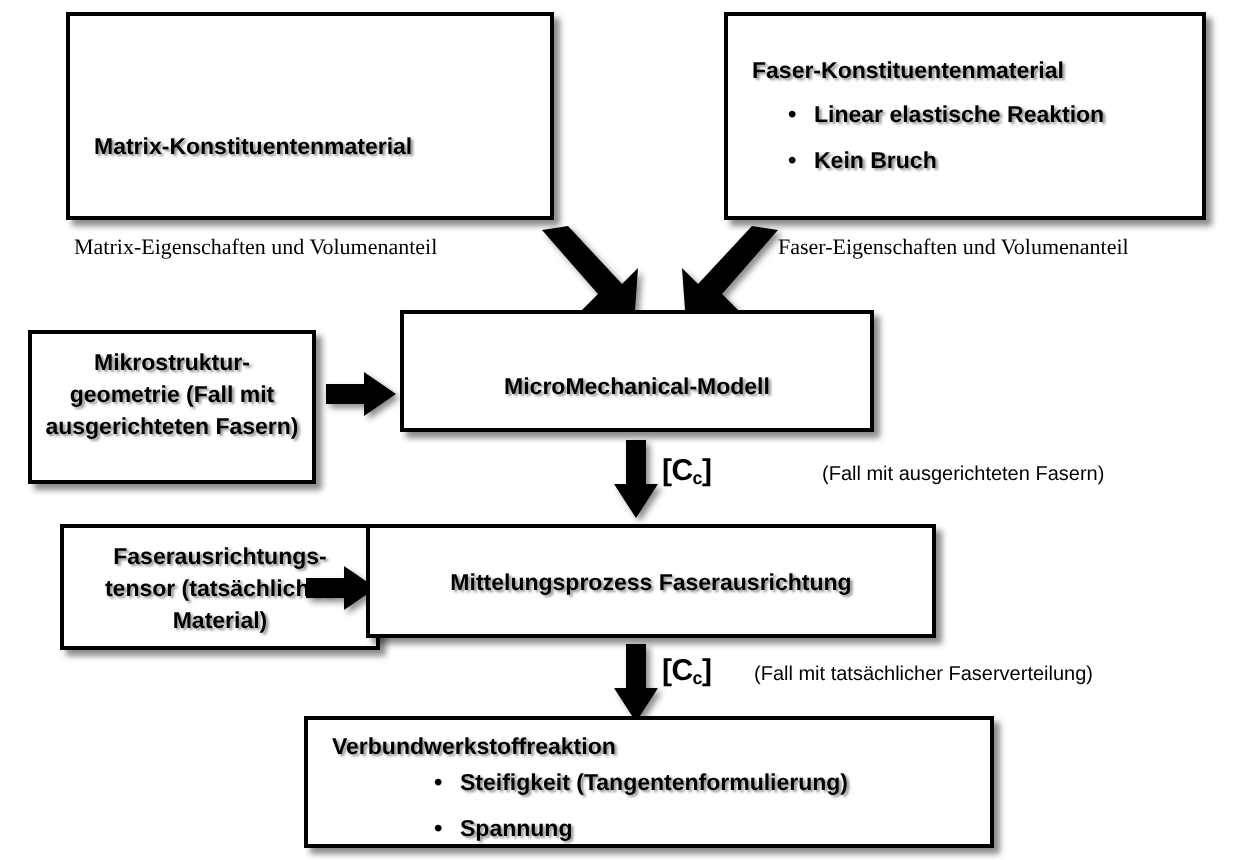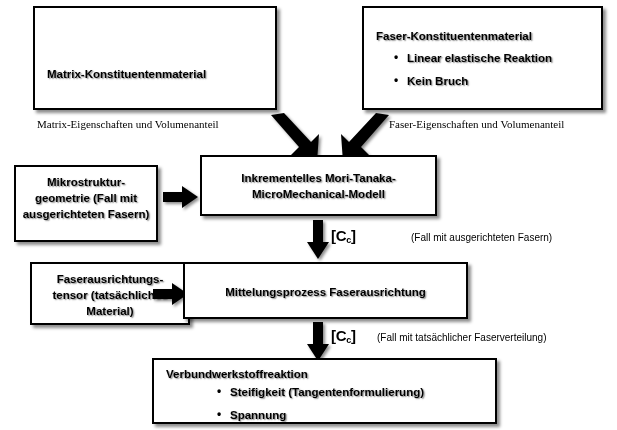--- a/index.html
+++ b/index.html
@@ -164,21 +164,20 @@
   </div>
 
   <svg class="arrow" style="left:163px; top:185px;" width="36" height="24" viewBox="0 0 36 24">
     <g fill="#000000" stroke="none">
       <path d="M 0 7 L 19 7 L 19 1 L 35 12 L 19 23 L 19 17 L 0 17 Z"></path>
     </g>
   </svg>
 
   <div class="box" style="left:200px; top:155px; width:237px; height:61px;">
     <div class="box-inner">
-      <div class="centered-label" style="top:14px;">Inkrementelles Mori-Tanaka-</div>
       <div class="centered-label" style="top:30px;">MicroMechanical-Modell</div>
     </div>
   </div>
 
   <svg class="arrow" style="left:306px; top:220px;" width="24" height="40" viewBox="0 0 24 40">
     <g fill="#000000" stroke="none">
       <path d="M 7 0 L 17 0 L 17 22 L 23 22 L 12 39 L 1 22 L 7 22 Z"></path>
     </g>
   </svg>
 

